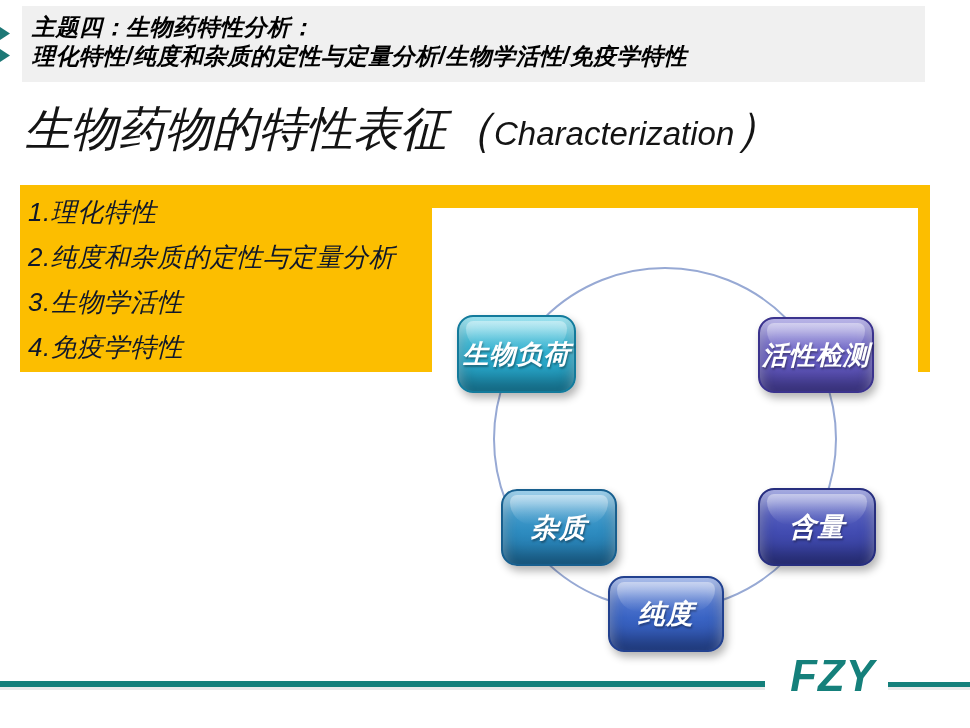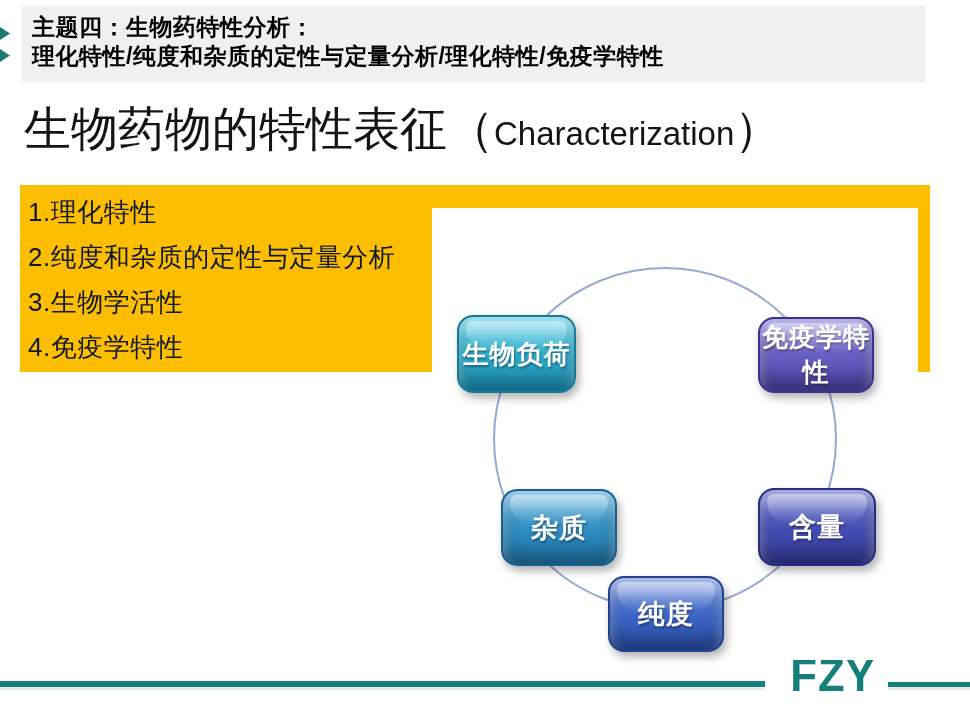--- a/index.html
+++ b/index.html
@@ -1,20 +1,20 @@
 <!DOCTYPE html>
 <html><head>
 <meta charset="utf-8">
 <style>
   html,body{margin:0;padding:0;}
   body{
     width:970px;height:728px;position:relative;background:#ffffff;overflow:hidden;
     font-family:"Liberation Sans","DejaVu Sans",sans-serif;
   }
-  .slide{position:absolute;inset:0;}
+  .slide{position:absolute;inset:0;font-style:italic;}
 
   
   .edge-chevron{position:absolute;left:0;width:10px;height:13px;background:#1D7876;
     clip-path:polygon(0 0,100% 50%,0 100%);}
   .edge-chevron.c1{top:27px;}
   .edge-chevron.c2{top:49px;}
 
   
   .header-box{
     position:absolute;left:22px;top:6px;width:903px;height:76px;background:#F0F0F0;
@@ -95,37 +95,37 @@
 </head>
 <body>
 
 <div class="slide">
 
   <div class="edge-chevron c1"></div>
   <div class="edge-chevron c2"></div>
 
   <div class="header-box">
     <div class="hline">主题四：生物药特性分析：</div>
-    <div class="hline">理化特性/纯度和杂质的定性与定量分析/理化特性/免疫学特性</div>
+    <div class="hline">理化特性/纯度和杂质的定性与定量分析/生物学活性/免疫学特性</div>
   </div>
 
   <h1 class="title">
     <span class="t-serif">生物药物的特性表征（</span><span class="t-en">Characterization</span><span class="t-serif">）</span>
   </h1>
 
   <div class="key-points">
     <div class="kp-item">1.理化特性</div>
     <div class="kp-item">2.纯度和杂质的定性与定量分析</div>
     <div class="kp-item">3.生物学活性</div>
     <div class="kp-item">4.免疫学特性</div>
   </div>
 
   <div class="diagram-panel">
     <div class="cycle-circle"></div>
-    <div class="node f4 node-activity">免疫学特性</div>
+    <div class="node f4 node-activity">活性检测</div>
     <div class="node f4 node-bioburden">生物负荷</div>
     <div class="node f2 node-content">含量</div>
     <div class="node f2 node-impurities">杂质</div>
     <div class="node f2 node-purity">纯度</div>
   </div>
 
   <div class="footer-line-long"></div>
   <div class="fzy-logo">FZY</div>
   <div class="footer-line-short"></div>
 

